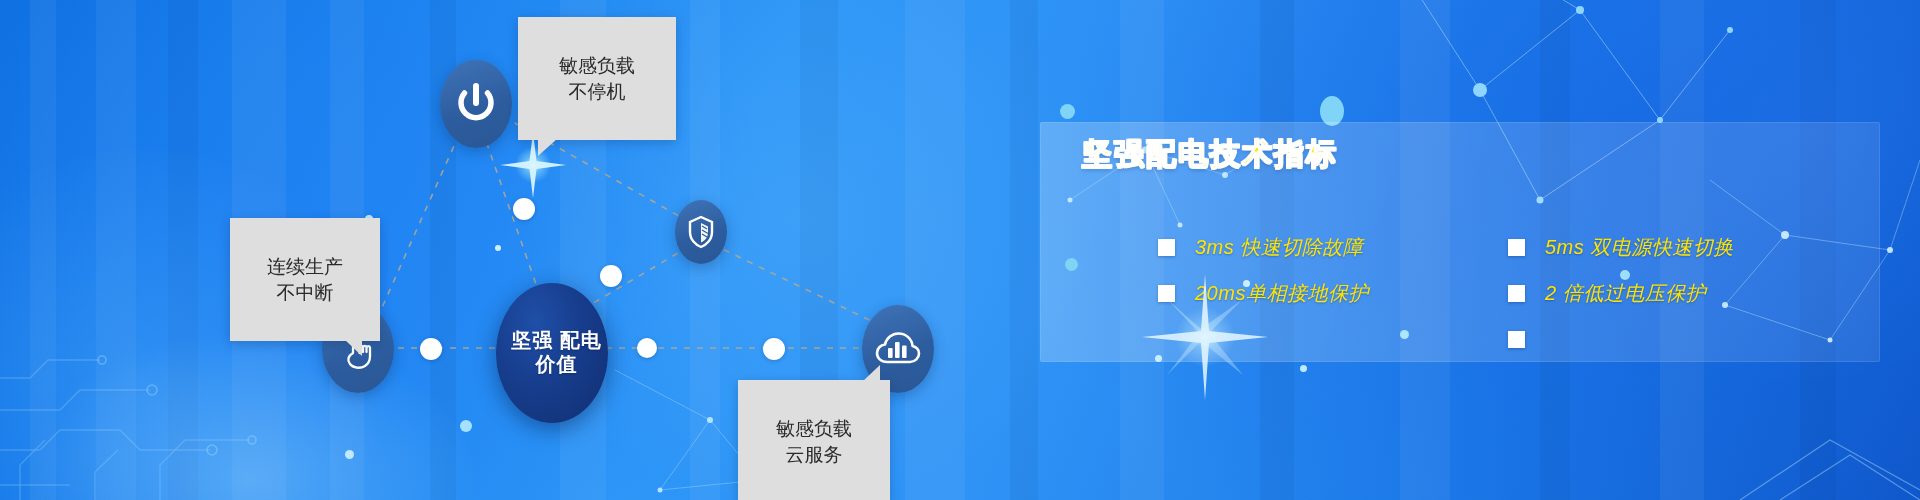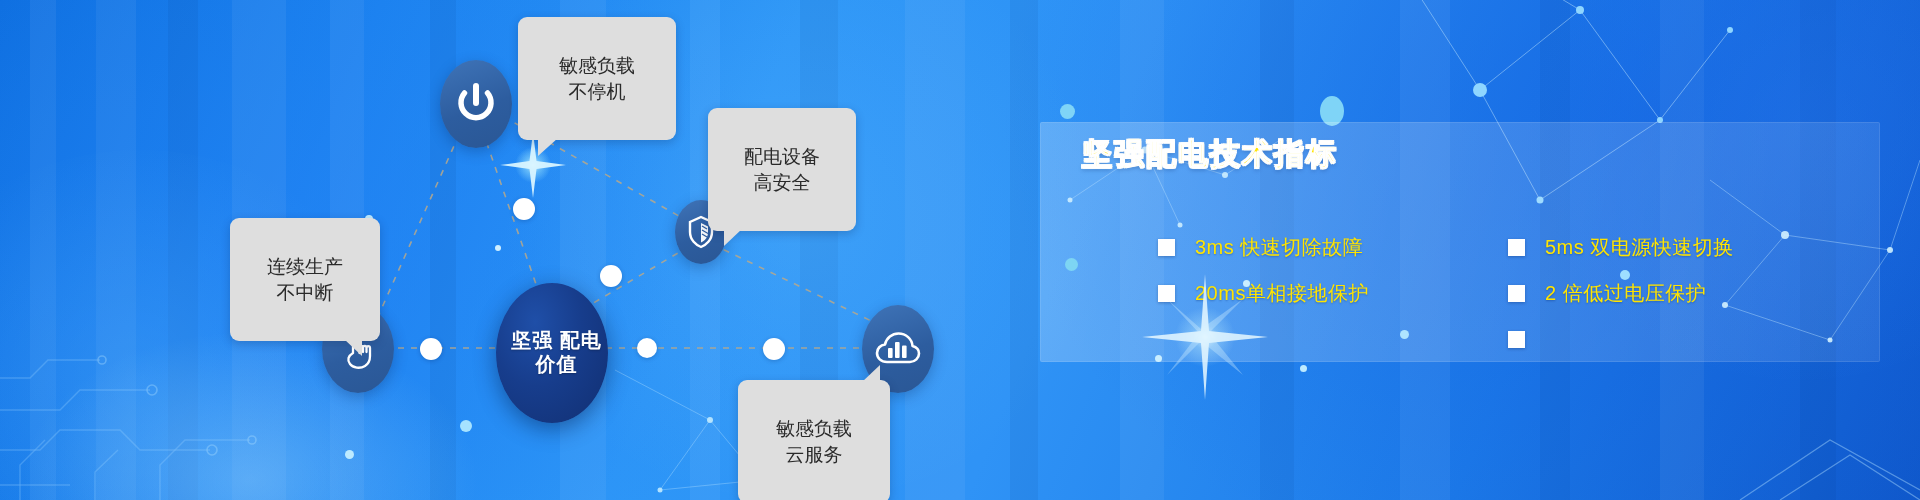--- a/index.html
+++ b/index.html
@@ -51,21 +51,21 @@
     letter-spacing:1px;text-shadow:0 1px 2px rgba(0,0,0,.25);padding-left:9px;
   }
 
   .dot-white{
     position:absolute;background:#fff;border-radius:50%;
     box-shadow:0 1px 4px rgba(0,30,90,.25);
   }
 
   
   .callout{
-    position:absolute;background:#dedede;border-radius:9px;
+    position:absolute;background:#dedede;border-radius:0;
     color:#2a2a2a;font-size:19px;line-height:1.33;text-align:center;
     padding:11px 15px;box-shadow:0 3px 10px rgba(0,25,70,.22);
     white-space:pre-line;
   }
   .callout .tail{position:absolute;width:0;height:0;}
 
   
   #panel{
     position:absolute;left:1040px;top:122px;width:840px;height:240px;
     background:linear-gradient(100deg,rgba(255,255,255,.23) 0%,rgba(255,255,255,.16) 45%,rgba(255,255,255,.09) 100%);
@@ -81,20 +81,21 @@
   #panel .cols{position:absolute;left:118px;top:102px;width:700px;display:flex;}
   #panel .col{width:350px;}
   .metric{display:flex;align-items:center;height:46px;}
   .metric .sq{
     width:17px;height:17px;background:#fff;flex:0 0 17px;margin-right:20px;
     box-shadow:0 1px 3px rgba(0,20,70,.3);
   }
   .metric .mtext{
     color:#ffe400;font-size:20px;letter-spacing:.5px;white-space:nowrap;
     text-shadow:0 1px 2px rgba(0,35,100,.35);
+    font-style:italic;
   }
 
   .sparkle{position:absolute;pointer-events:none;}
 </style>
 </head>
 <body>
 
 <div id="banner">
 
   <div class="bands">
@@ -289,25 +290,20 @@
 配电
 价值</div>
     </div>
 
     <div class="callout" style="left:518px;top:17px;width:128px;">
       <span>敏感负载
 不停机</span>
       <span class="tail" style="left:20px;bottom:-16px;border-left:0 solid transparent;border-right:20px solid transparent;border-top:18px solid #dedede;"></span>
     </div>
 
-    <div class="callout" style="left:708px;top:108px;width:118px;">
-      <span>配电设备
-高安全</span>
-      <span class="tail" style="left:16px;bottom:-15px;border-left:0 solid transparent;border-right:18px solid transparent;border-top:17px solid #dedede;"></span>
-    </div>
 
     <div class="callout" style="left:230px;top:218px;width:120px;">
       <span>连续生产
 不中断</span>
       <span class="tail" style="right:18px;bottom:-15px;border-right:0 solid transparent;border-left:18px solid transparent;border-top:17px solid #dedede;"></span>
     </div>
 
     <div class="callout" style="left:738px;top:380px;width:122px;">
       <span>敏感负载
 云服务</span>

